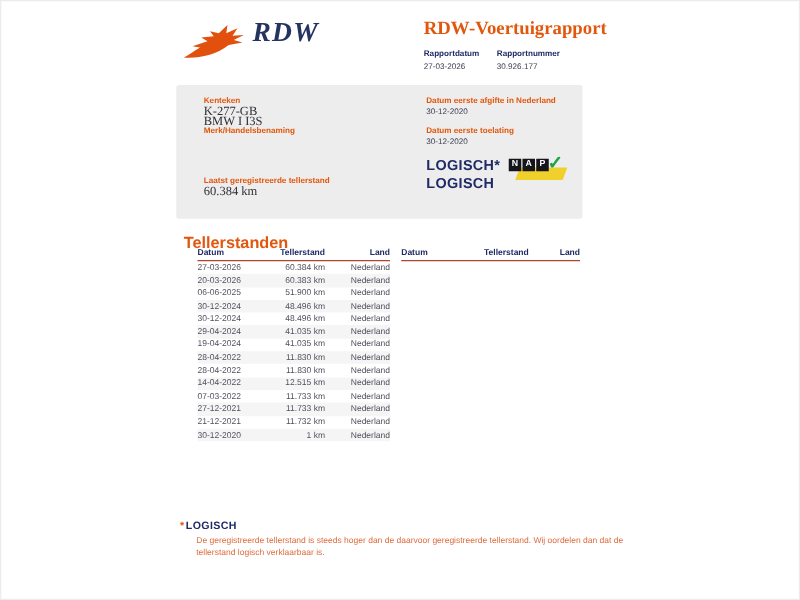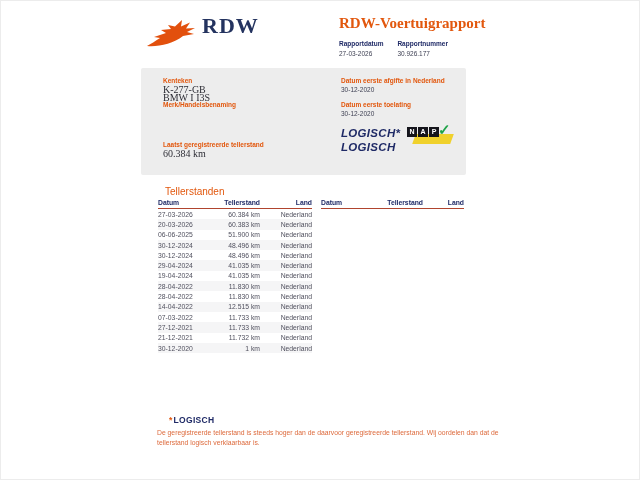--- a/index.html
+++ b/index.html
@@ -6,57 +6,57 @@
   body{
     width:640px;height:480px;background:#fff;position:relative;overflow:hidden;
     font-family:"Liberation Sans", sans-serif;color:#26306b;
     -webkit-font-smoothing:antialiased;
   }
   .page{position:absolute;inset:0;background:#fff;border:1px solid #ececec;box-sizing:border-box;}
 
   
   .logo{position:absolute;left:144px;top:17px;width:52px;height:33px;}
   .brand{position:absolute;left:201px;top:12px;font-family:"Liberation Serif",serif;
-         font-weight:bold;font-size:22px;letter-spacing:1px;color:#24335f;}
+         font-weight:bold;font-size:22px;letter-spacing:1px;color:#24335f;font-style:italic;}
   .title{position:absolute;left:338px;top:14px;font-family:"Liberation Serif",serif;
          font-weight:bold;font-size:15px;color:#e2570d;text-align:right;}
   .meta{position:absolute;left:338px;top:39px;display:flex;gap:14px;}
   .meta-label{font-size:6.5px;font-weight:bold;color:#1f2a66;}
   .meta-value{font-size:6.5px;color:#3d3f52;margin-top:2.5px;}
 
   
   .card{position:absolute;left:140px;top:67px;width:325px;height:107px;background:#ededed;border-radius:2px;}
   .f-label{position:absolute;font-size:6.5px;font-weight:bold;color:#e2570d;}
   .f-value-serif{position:absolute;font-family:"Liberation Serif",serif;font-size:10px;color:#2e2e36;}
   .f-value-sm{position:absolute;font-size:6.5px;color:#3d3f52;}
   .oordeel{position:absolute;left:200px;top:58px;font-size:11.5px;line-height:14px;
-           font-weight:bold;color:#1f2a66;letter-spacing:.3px;font-style:italic;}
+           font-weight:bold;color:#1f2a66;letter-spacing:.3px;}
 
   
   .nap{position:absolute;left:266px;top:57px;width:52px;height:24px;}
   .nap-yellow{position:absolute;left:7px;top:9px;width:38px;height:10px;background:#f0d12c;transform:skewX(-20deg);}
   .nap-sq{position:absolute;top:2px;width:10px;height:10px;background:#15151c;color:#fff;
           font-size:7px;font-weight:bold;text-align:center;line-height:10px;}
   .nap-sq.n0{left:0;} .nap-sq.n1{left:11px;} .nap-sq.n2{left:22px;}
   .nap-check{position:absolute;left:31px;top:-4px;color:#1fa348;font-size:15px;font-weight:bold;}
 
   
-  .section-title{position:absolute;left:164px;top:185px;font-size:10px;font-weight:normal;color:#e2570d;}
+  .section-title{position:absolute;left:146px;top:185px;font-size:13px;font-weight:bold;color:#e2570d;}
   .tbl{position:absolute;top:196px;}
   .tbl.left{left:157px;width:154px;}
   .tbl.right{left:320px;width:143px;}
   .trow{display:flex;align-items:center;height:10.3px;font-size:6.8px;color:#50505e;}
   .trow.alt{background:#f5f5f6;}
   .trow.thead{height:11px;font-weight:bold;color:#1f2a66;border-bottom:1px solid #b0442e;background:none;}
   .cell-0{width:62px;}
   .cell-1{width:40px;text-align:right;}
   .cell-2{flex:1;text-align:right;}
 
   
-  .foot-title{position:absolute;left:168px;top:414px;font-size:8.5px;font-weight:bold;color:#1f2a66;letter-spacing:.3px;}
+  .foot-title{position:absolute;left:143px;top:414px;font-size:8.5px;font-weight:bold;color:#1f2a66;letter-spacing:.3px;}
   .foot-title .marker{color:#e2570d;margin-right:1px;}
   .foot-text{position:absolute;left:156px;top:427px;width:345px;font-size:6.8px;line-height:10px;color:#dd6a3c;}
 </style>
 </head>
 <body>
 
 <div class="page">
 
   <svg class="logo" viewBox="0 0 52 33" xmlns="http://www.w3.org/2000/svg">
     <path fill="#e2500d" d="M2 28 C13 29 28 26 38 18 L49 16 L42 14 L50 10 L41 10.5 L45 4.5 L36 8.5 L37 2 L30 8.5 L23 7 L26 11 L16 12 L21 15 L9 19 L15 20 C10 23 6 26 2 28 Z"></path>

